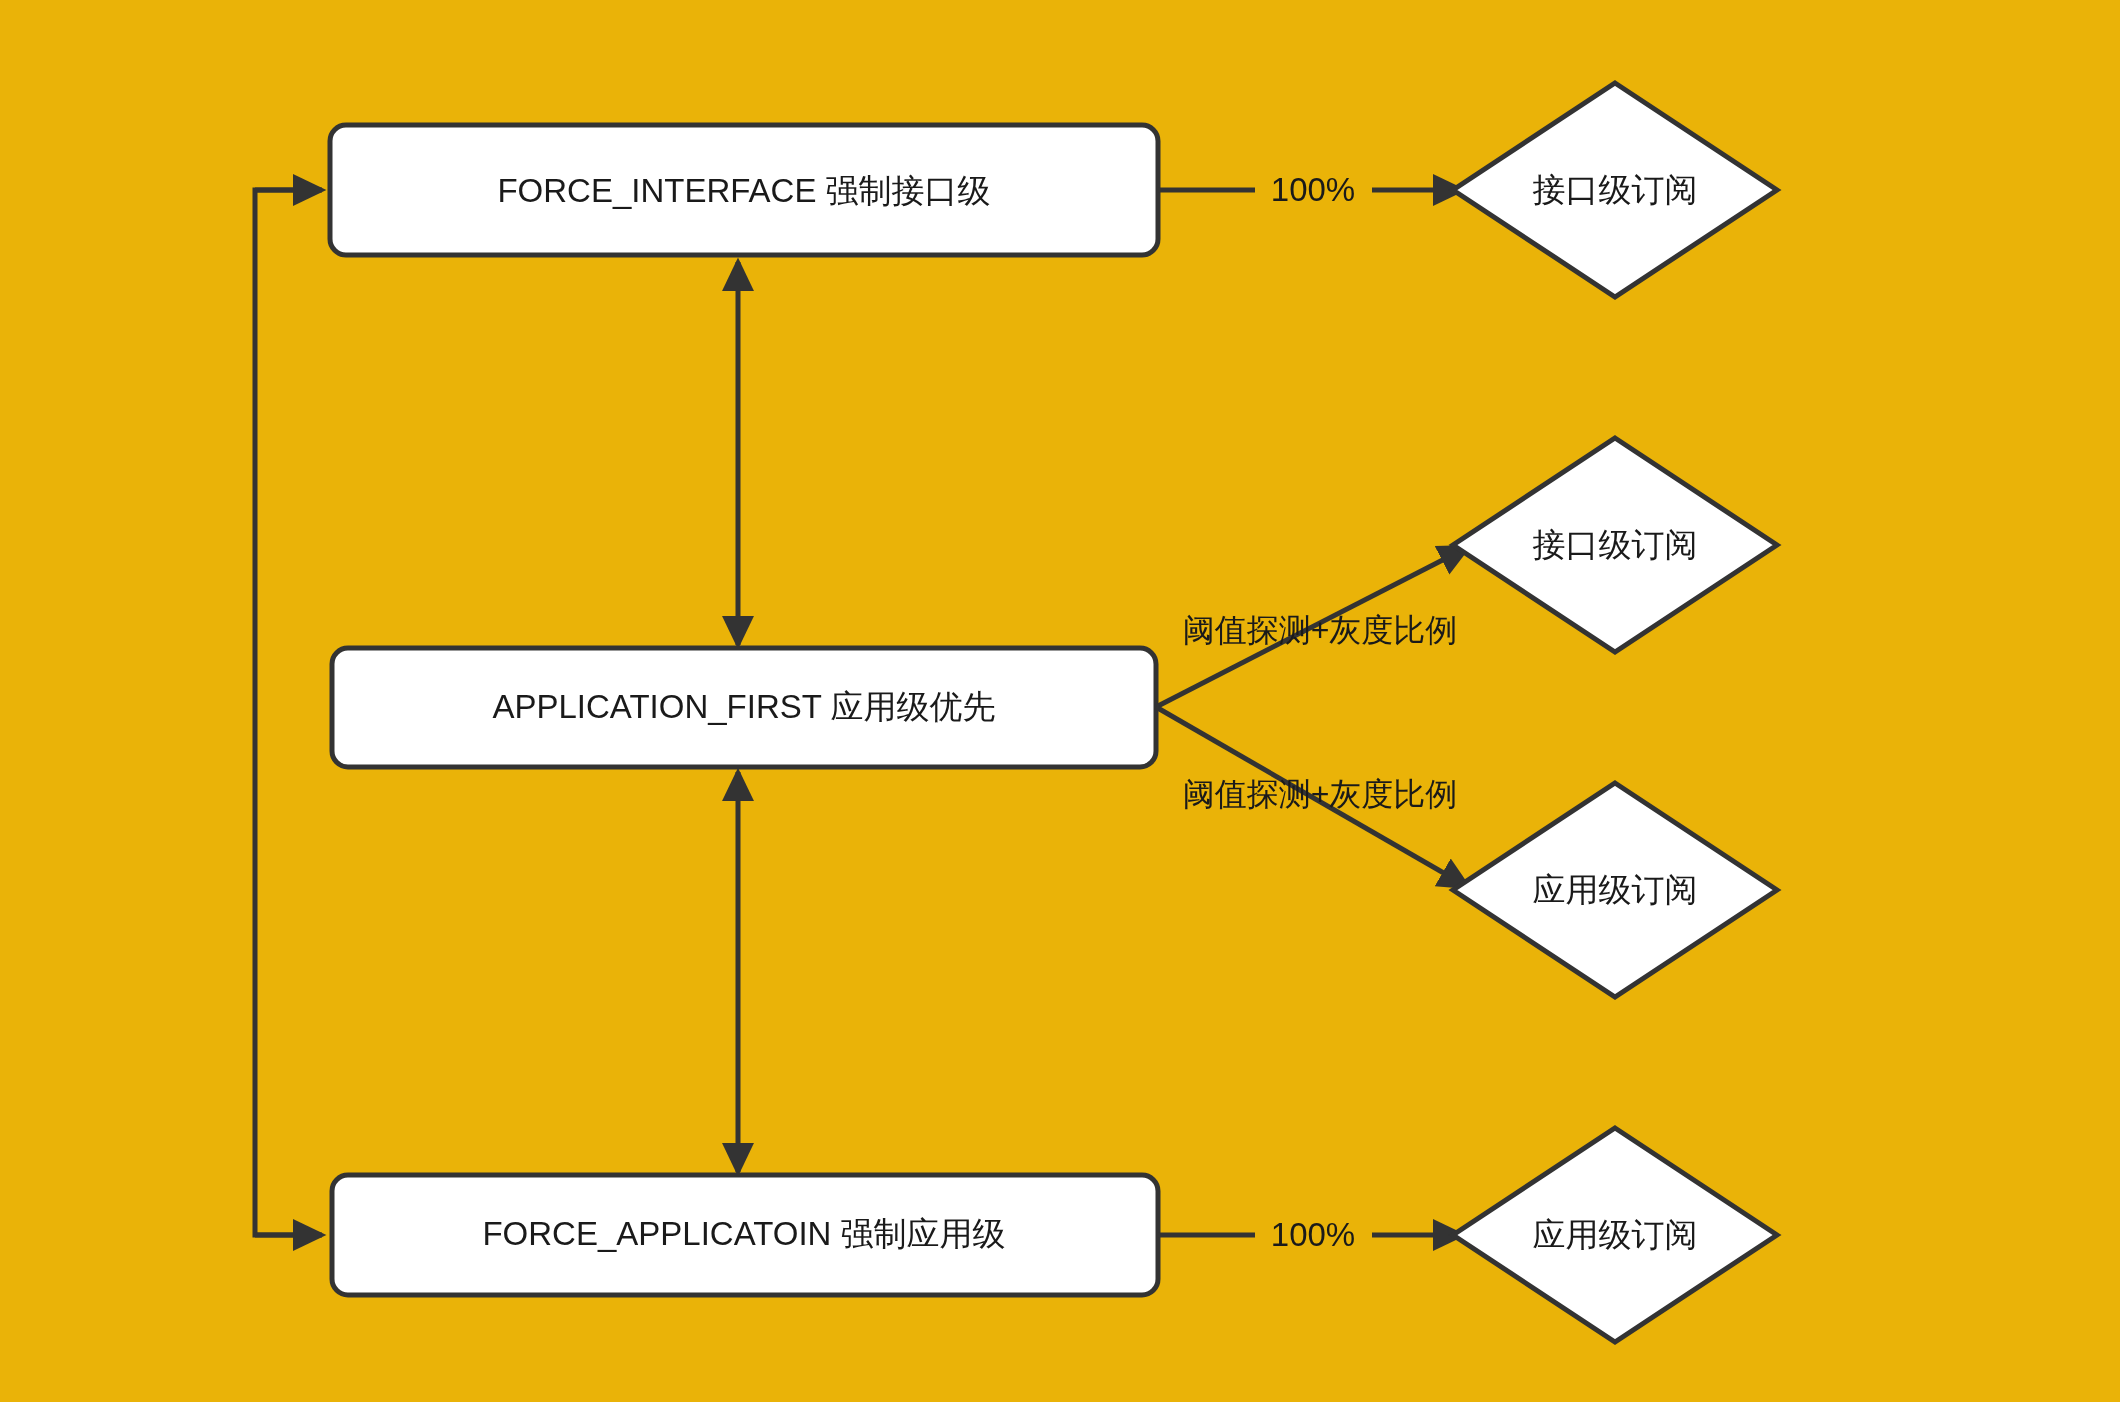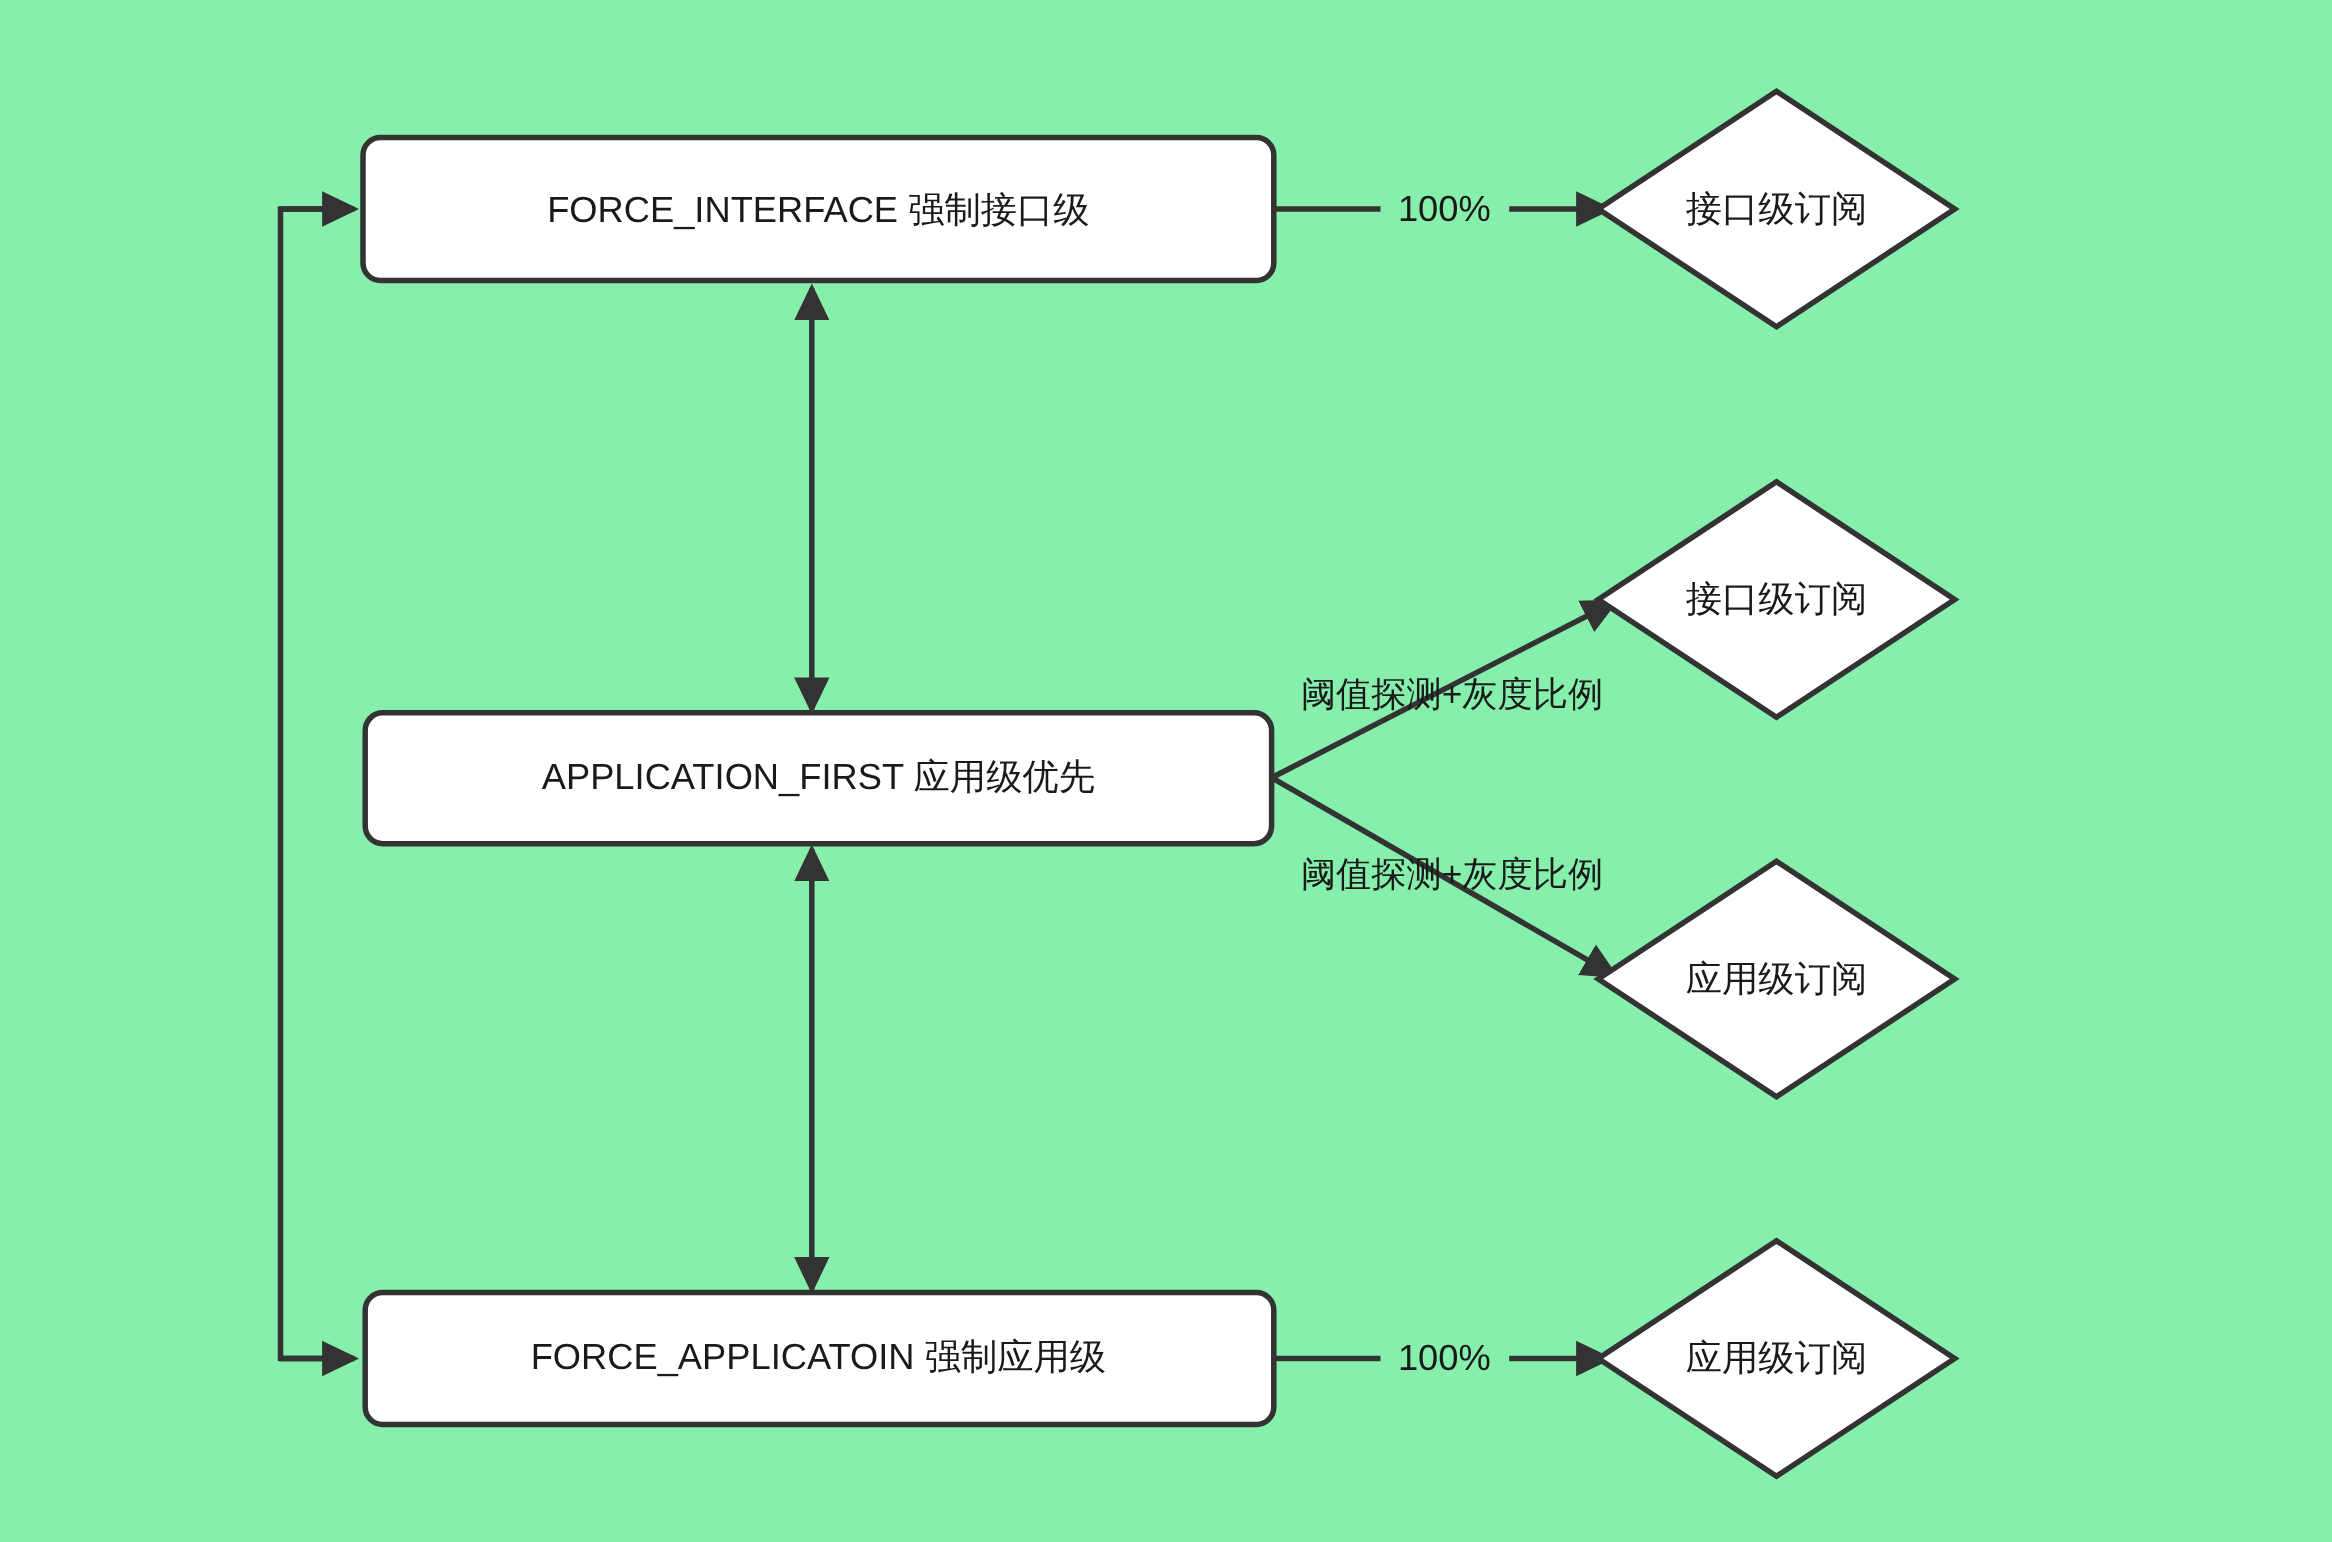--- a/index.html
+++ b/index.html
@@ -8,21 +8,21 @@
     padding: 0;
     background: #ffffff;
   }
   body {
     font-family: "Liberation Sans", "DejaVu Sans", sans-serif;
   }
   #canvas {
     position: relative;
     width: 2120px;
     height: 1402px;
-    background: #86efac;
+    background: #eab308;
     overflow: hidden;
   }
   #diagram-svg {
     position: absolute;
     top: 0;
     left: 0;
     width: 2120px;
     height: 1402px;
   }
   .node-shape {

